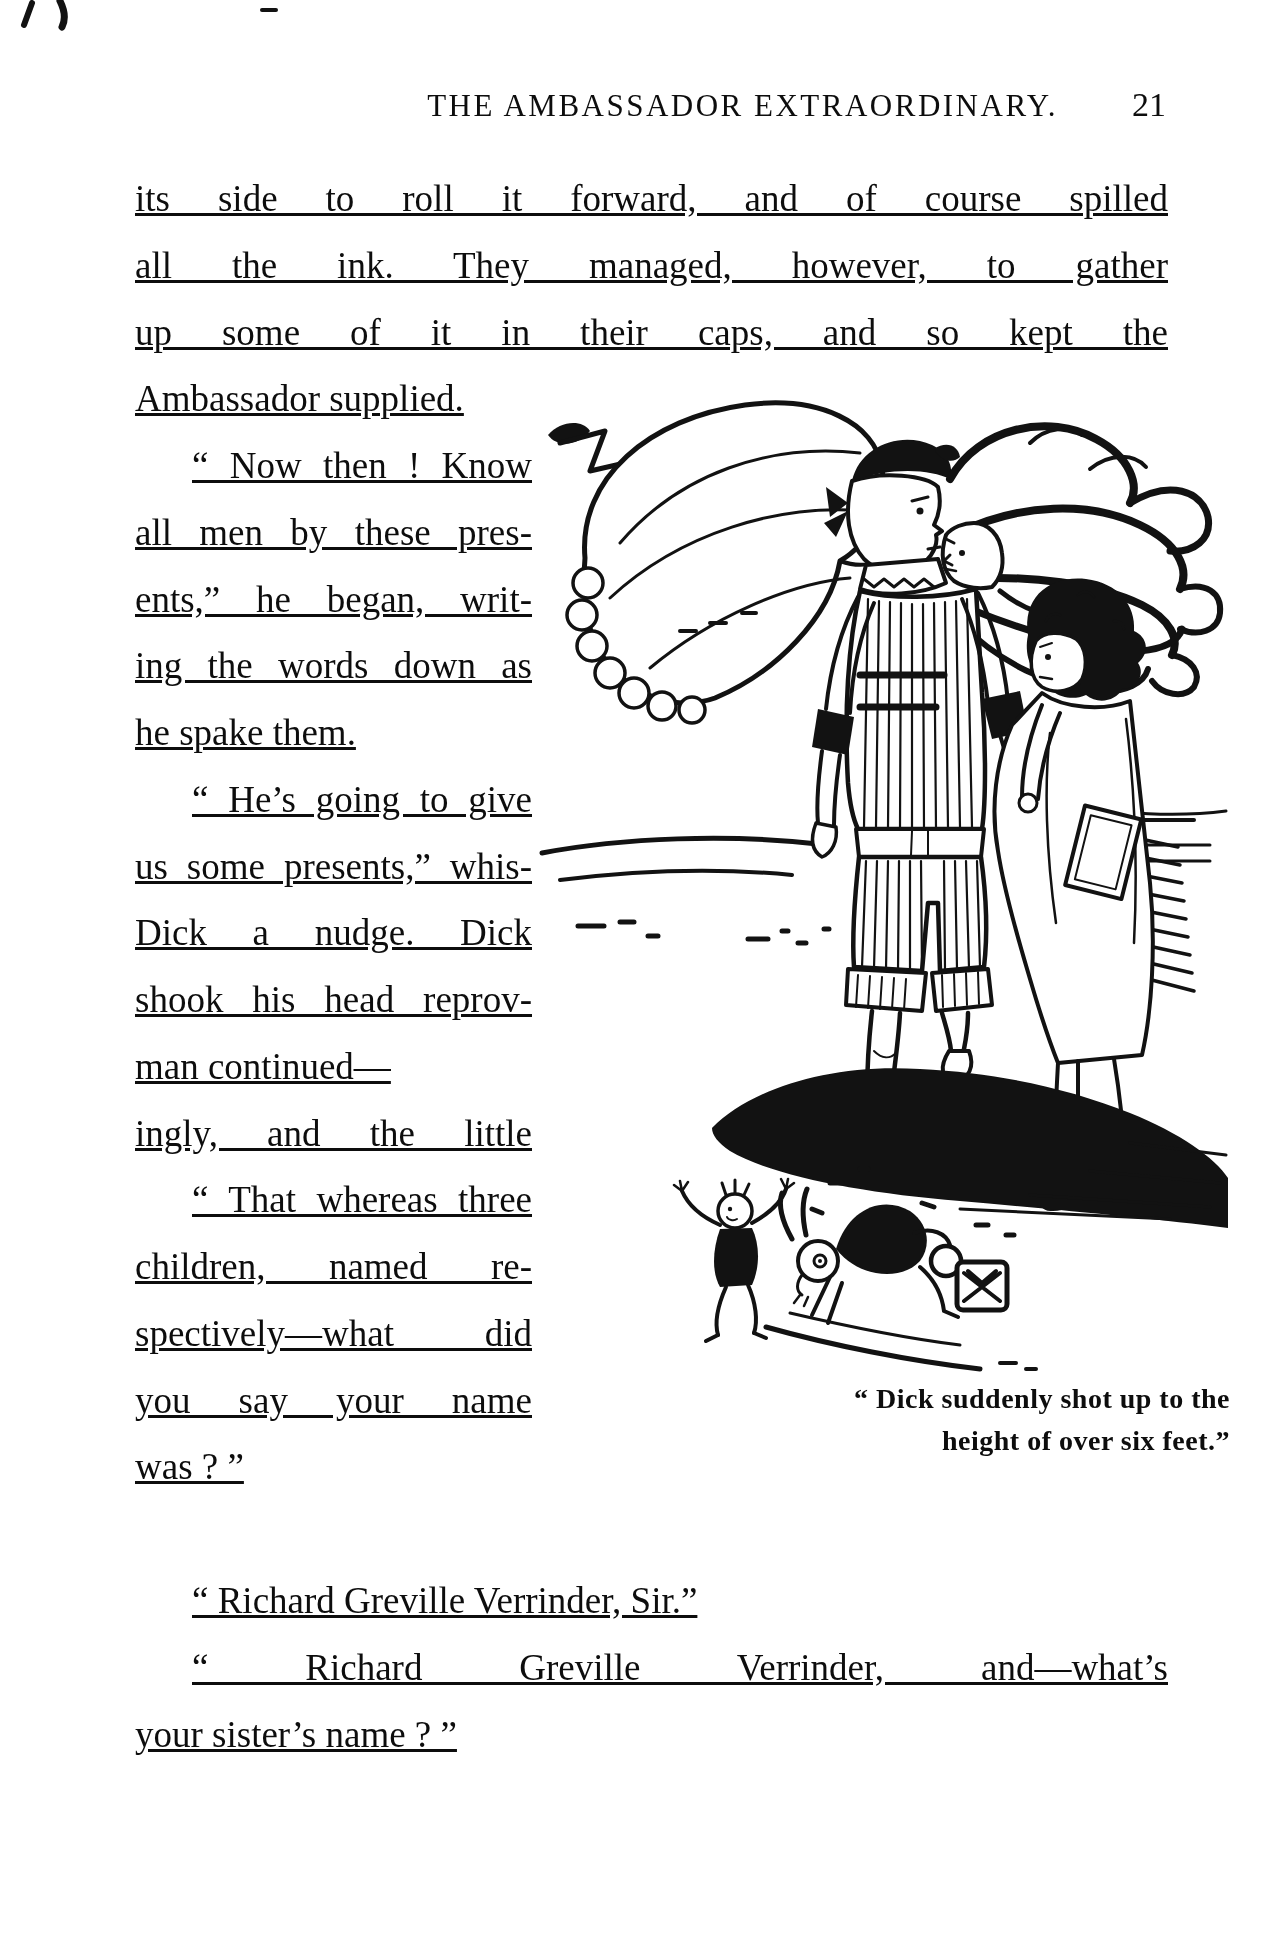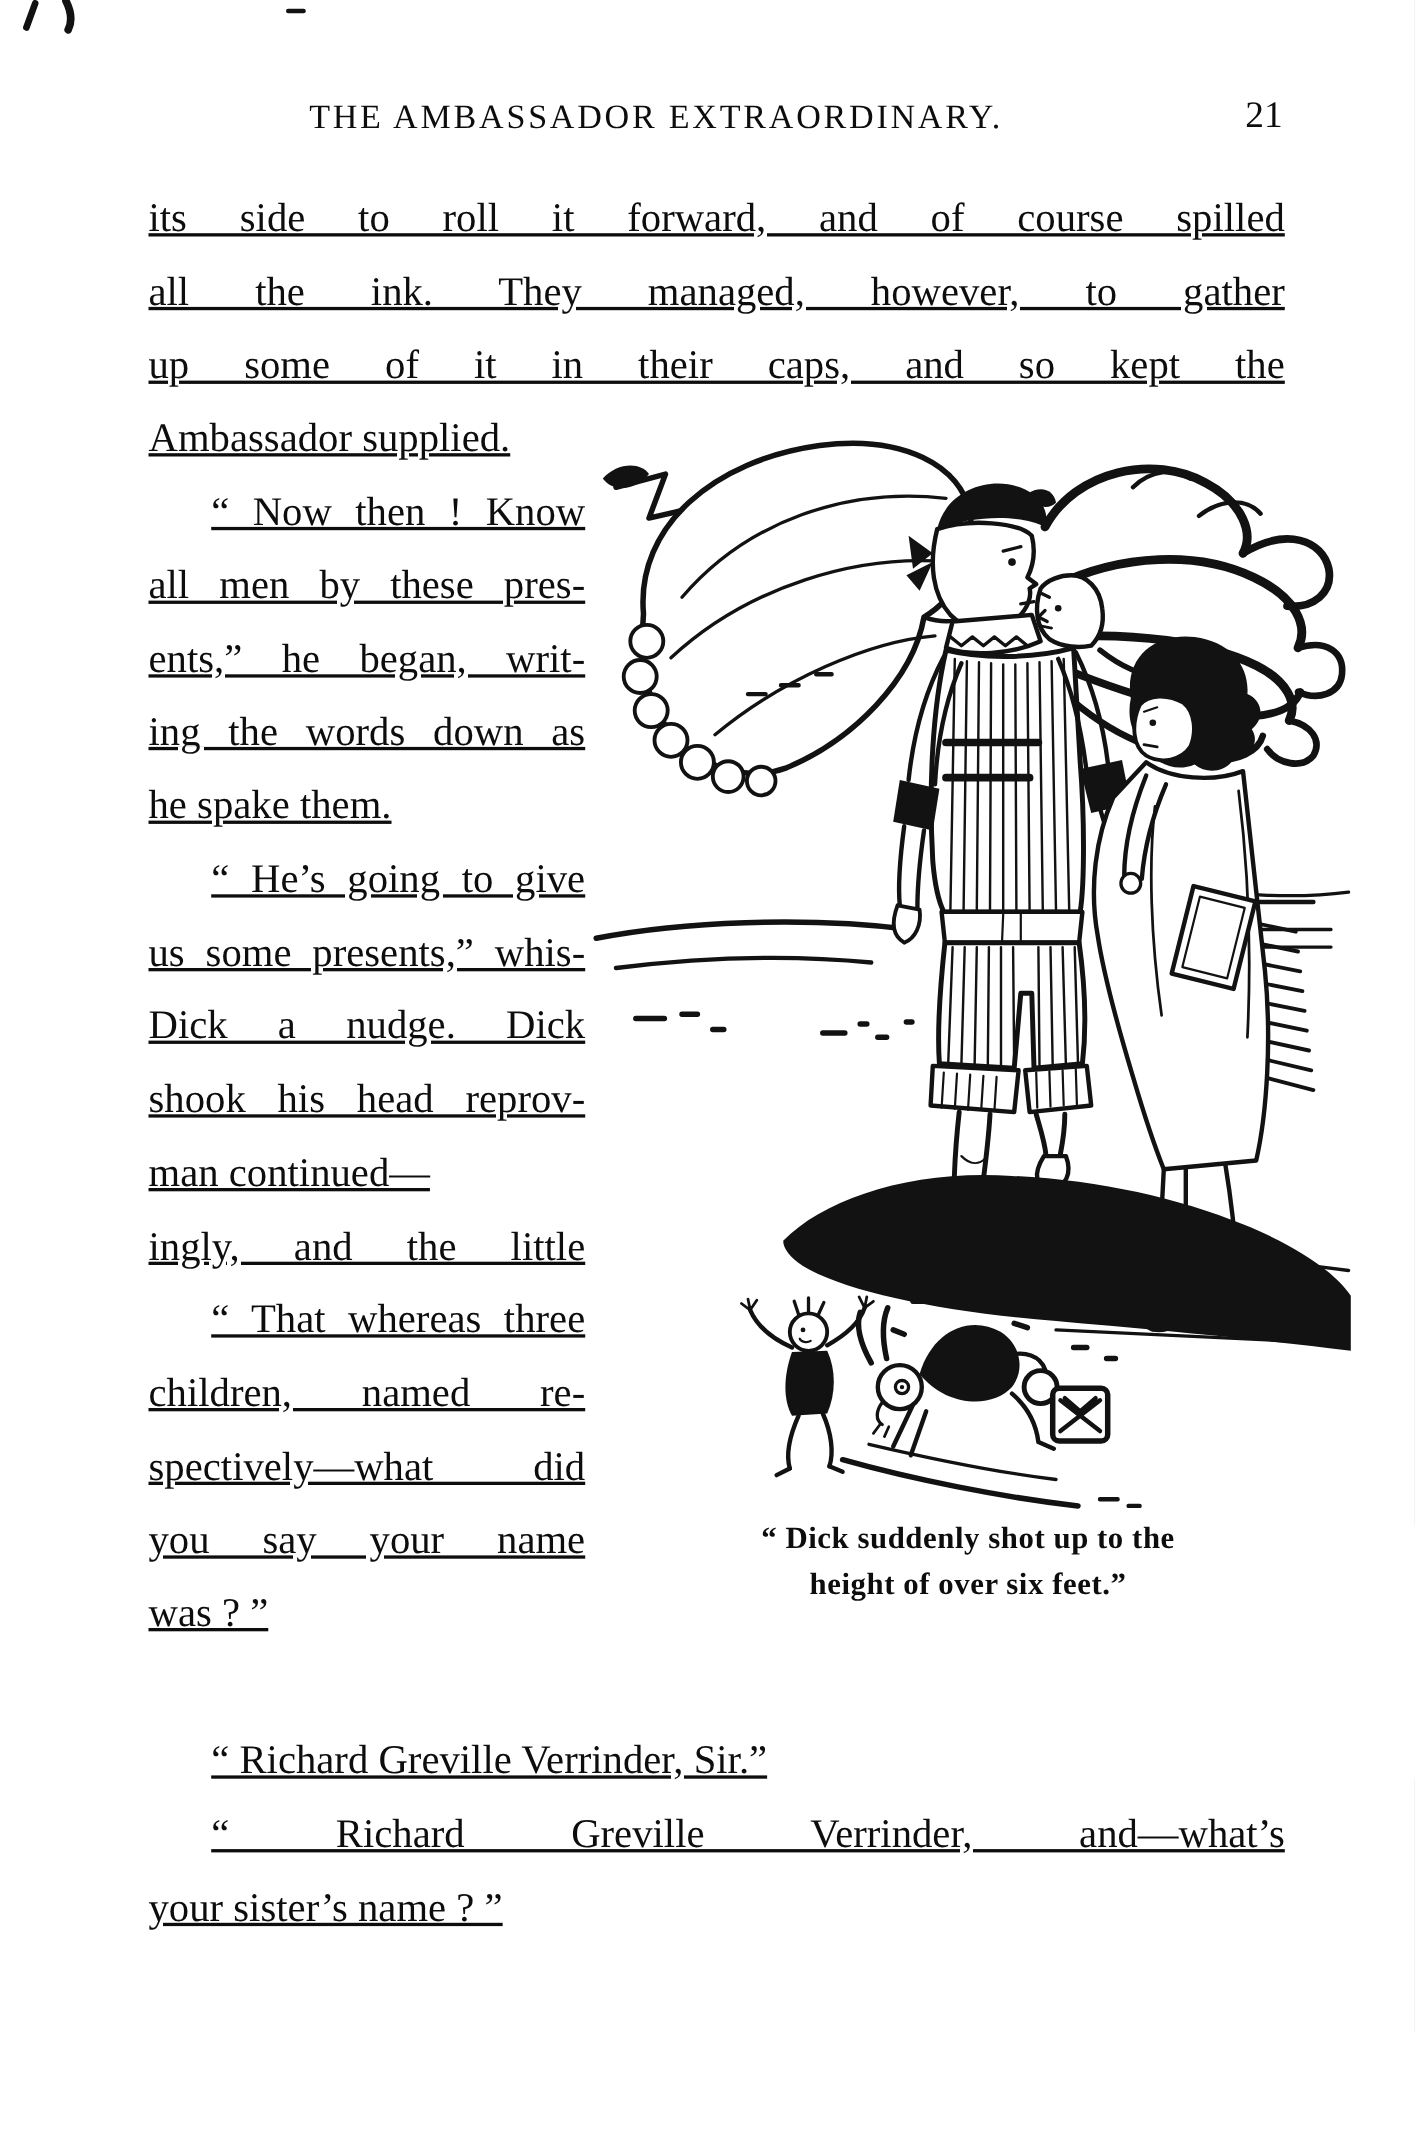--- a/index.html
+++ b/index.html
@@ -10,21 +10,21 @@
     overflow:hidden;
     font-family:"Liberation Serif","DejaVu Serif",serif;
     color:#0d0d0d;
   }
   
   .runhead{
     position:absolute;top:88px;left:135px;width:1033px;height:44px;
   }
   .runhead .title{
     position:absolute;left:0;right:110px;top:0;
-    text-align:center;
+    text-align:right;
     font-size:31px;letter-spacing:2.5px;font-weight:400;
     white-space:nowrap;
   }
   .runhead .pagenum{
     position:absolute;right:2px;top:-2px;
     font-size:34px;
   }
   
   .tblock{
     position:absolute;left:135px;
@@ -36,21 +36,21 @@
   .line{display:block;text-align:left;text-decoration:underline;}
   .jl{text-align:justify;text-align-last:justify;}
   .ind{text-indent:57px;}
   
   .illus{
     position:absolute;left:530px;top:383px;width:700px;height:1090px;margin:0;
   }
   .illus svg{display:block;}
   .illus figcaption{
     position:absolute;left:0;top:995px;width:700px;
-    text-align:center;font-weight:700;font-size:28px;line-height:42px;
+    text-align:right;font-weight:700;font-size:28px;line-height:42px;
     letter-spacing:0.5px;
     color:#0d0d0d;
   }
   .corner-art{position:absolute;left:0;top:0;}
   .ink{stroke:#121212;fill:none;stroke-linecap:round;stroke-linejoin:round;}
   .inkfill{fill:#121212;stroke:none;}
   .paper{fill:#ffffff;stroke:#121212;stroke-linecap:round;stroke-linejoin:round;}
 </style>
 </head>
 <body>

